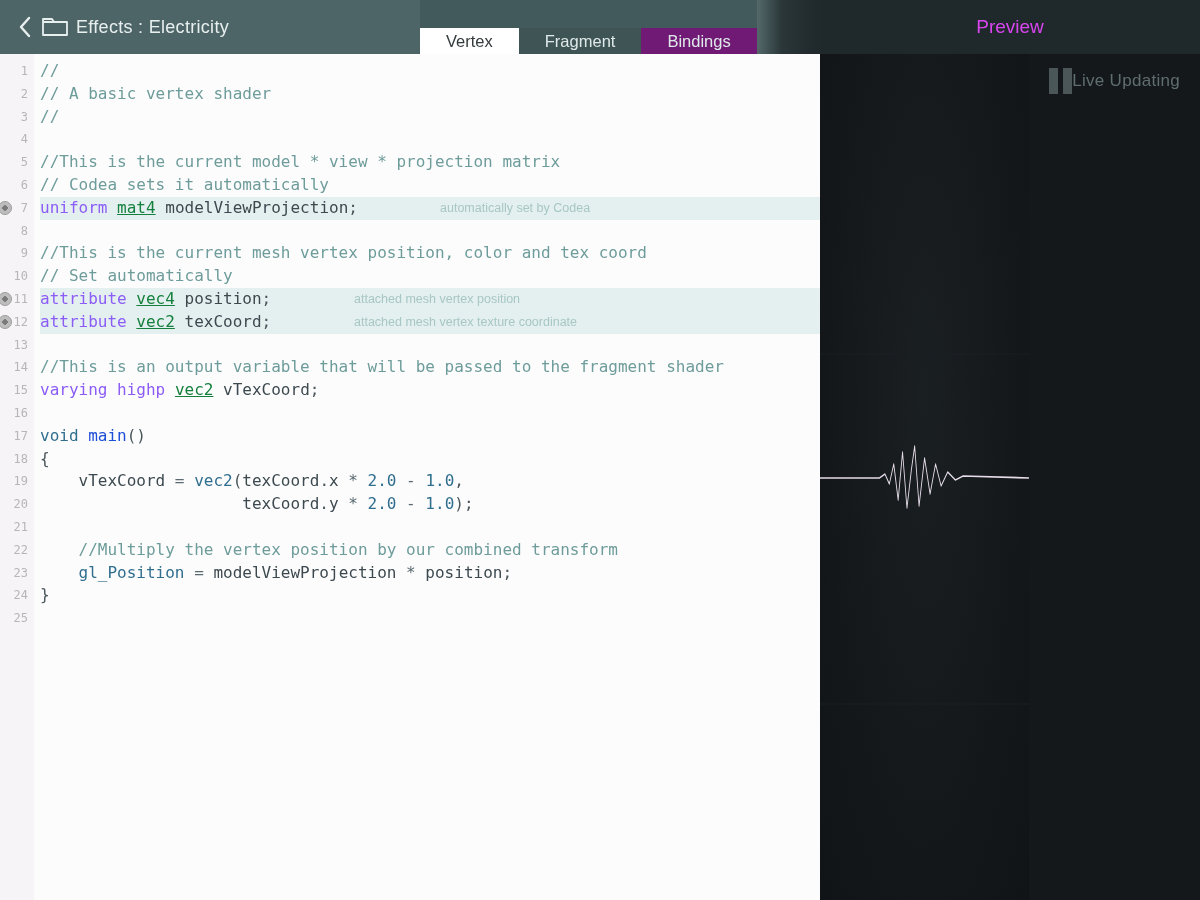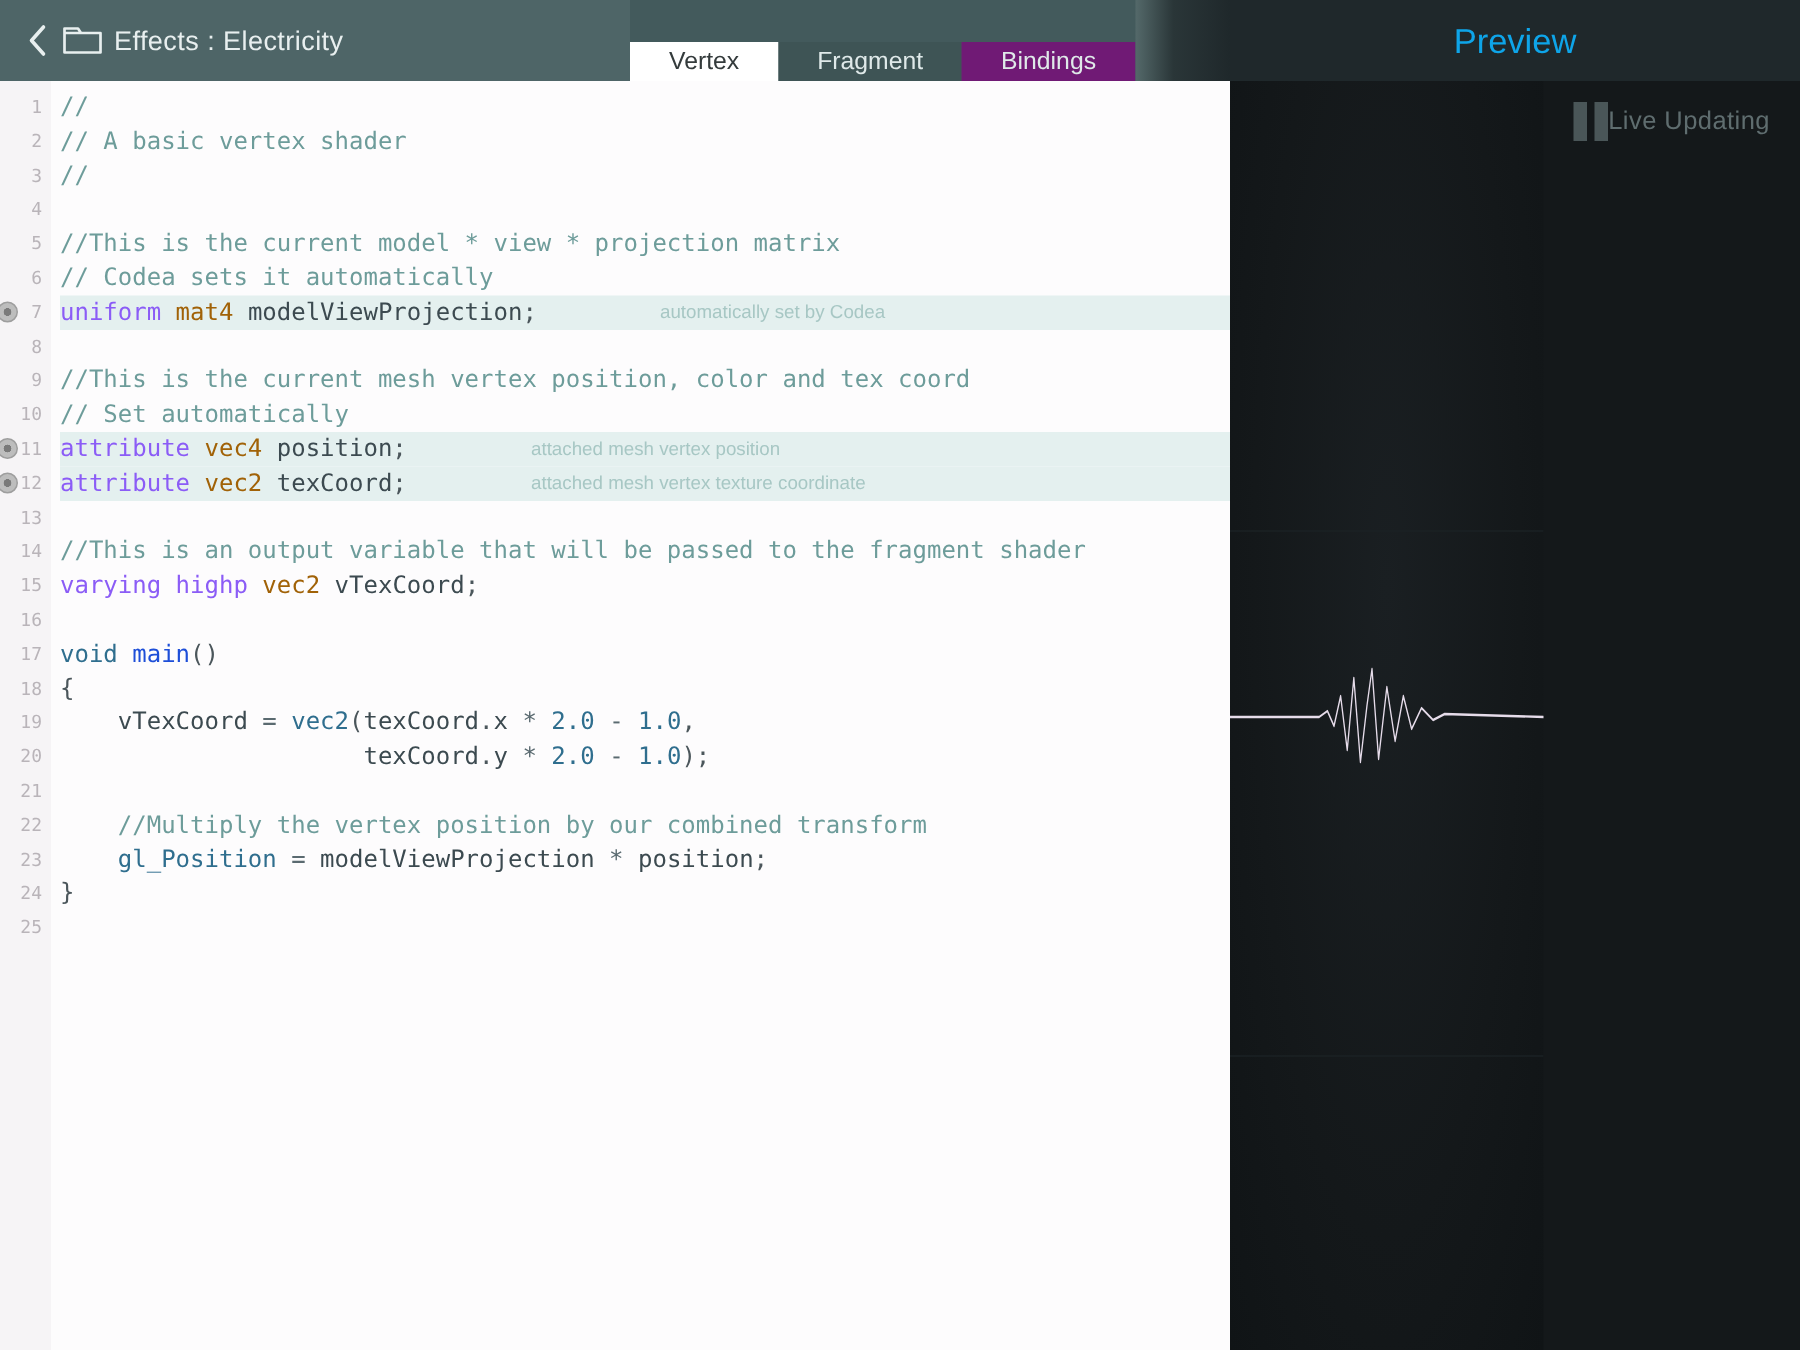--- a/index.html
+++ b/index.html
@@ -13,21 +13,21 @@
   .back-chevron svg { width: 14px; height: 22px; }
   .folder-icon { width: 26px; height: 22px; display: flex; align-items: center; justify-content: center; }
   .folder-icon svg { width: 26px; height: 20px; }
   .breadcrumb { font-size: 18px; letter-spacing: 0.3px; color: #e8efef; }
   .tabs { display: flex; margin-top: 28px; }
   .tab { display: flex; align-items: center; justify-content: center; padding: 0 26px; font-size: 16.5px; color: #dfe9e9; cursor: pointer; }
   .tab.active { background: #ffffff; color: #343b3c; }
   .tab.fragment { background: #3e5455; }
   .tab.bindings { background: #701a75; }
   .header-spacer { flex: 1; background: linear-gradient(90deg, #54696a 0%, #2a3638 40%, #1f282b 100%); }
-  .preview-title { flex: 0 0 380px; display: flex; align-items: center; justify-content: center; font-size: 23px; color: #0ea5e9; background: #1f282b; }
+  .preview-title { flex: 0 0 380px; display: flex; align-items: center; justify-content: center; font-size: 19px; color: #d946ef; background: #1f282b; }
 
   
   .workspace { flex: 1; display: flex; min-height: 0; }
 
   
   .editor { flex: 1; display: flex; background: #fdfcfd; font-family: "Menlo", "Consolas", monospace; font-size: 16px; line-height: 22.8px; position: relative; }
   .gutter { width: 34px; background: #f6f4f6; text-align: right; color: #b9b4b9; font-size: 12px; padding-top: 6px; }
   .gutter .ln { height: 22.8px; padding-right: 6px; position: relative; }
   .gutter .ln.has-marker::before {
     content: ""; position: absolute; left: -2px; top: 50%; transform: translateY(-50%);
@@ -36,21 +36,21 @@
     border: 1px solid #9e9e9e;
   }
   .code { flex: 1; padding: 6px 0 0 6px; white-space: pre; color: #4b565b; }
   .code .row { height: 22.8px; display: flex; align-items: center; position: relative; }
   .code .row.hl { background: #e4f0ef; }
   .row .inline-hint { position: absolute; font-size: 12.5px; color: #a7c7c4; font-family: -apple-system, Arial, sans-serif; font-style: normal; }
 
   
   .c-comment { color: #6d9c9a; }
   .c-keyword { color: #8b5cf6; }
-  .c-type    { color: #a16207; }
+  .c-type    { color: #15803d; text-decoration: underline; }
   .c-ident   { color: #3c4a50; }
   .c-func    { color: #1d4ed8; }
   .c-builtin { color: #2f6e8e; }
   .c-num     { color: #2f6e8e; }
   .c-op      { color: #5a6a70; }
   .c-punc    { color: #4b565b; }
 
   
   .preview { flex: 0 0 380px; background: #14181a; position: relative; display: flex; flex-direction: row; }
   .preview-canvas { flex: 1; position: relative; background: radial-gradient(ellipse at 50% 40%, #1a1f22 0%, #14181a 60%, #101416 100%); }

